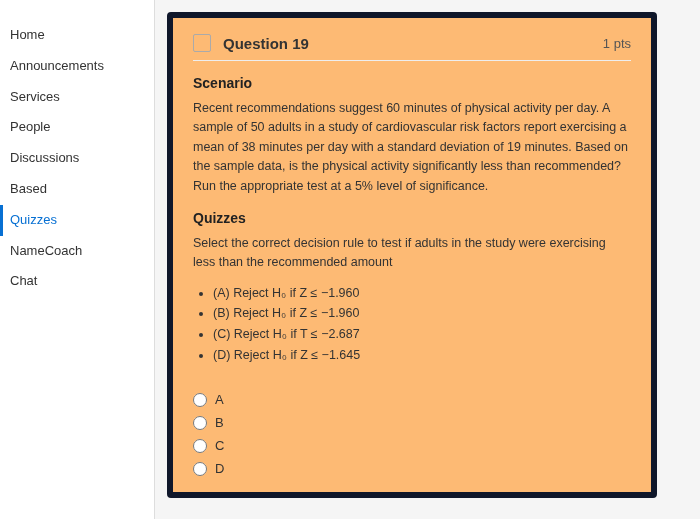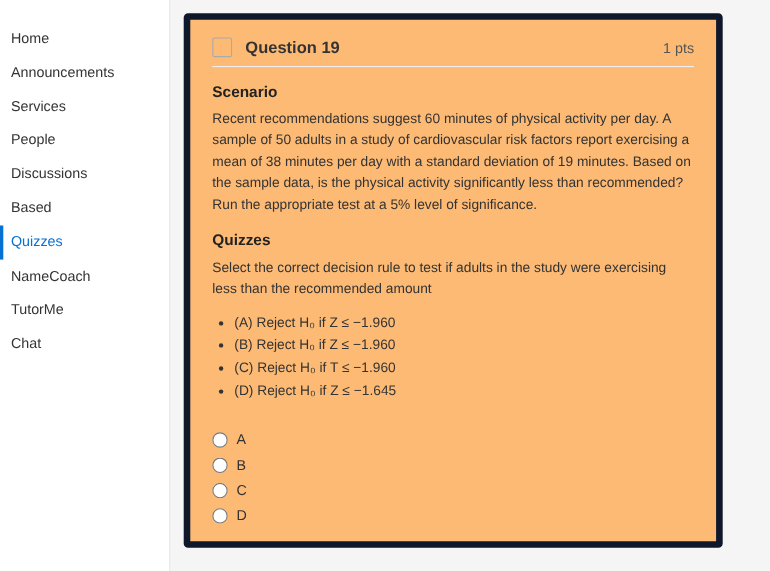--- a/index.html
+++ b/index.html
@@ -130,21 +130,20 @@
 
 <nav id="sidebar">
 <div class="sidebar-item">Home</div>
     <div class="sidebar-item">Announcements</div>
     <div class="sidebar-item">Services</div>
     <div class="sidebar-item">People</div>
     <div class="sidebar-item">Discussions</div>
     <div class="sidebar-item">Based</div>
     <div class="sidebar-item active">Quizzes</div>
     <div class="sidebar-item">NameCoach</div>
-    <div class="sidebar-item">TutorMe</div>
     <div class="sidebar-item">Chat</div>
   </nav>
 
 <main id="main">
   <div class="question-card">
     <div class="question-header">
       <div style="display:flex;align-items:center;gap:8px;">
         <div class="checkbox-area"></div>
         <span class="question-title">Question 19</span>
       </div>
@@ -155,21 +154,21 @@
     <p class="scenario-text">Recent recommendations suggest 60 minutes of physical activity per day. A sample of 50 adults in a study of cardiovascular risk factors report exercising a mean of 38 minutes per day with a standard deviation of 19 minutes. Based on the sample data, is the physical activity significantly less than recommended? Run the appropriate test at a 5% level of significance.</p>
 
     <div class="question-section">
       <div class="section-heading">Quizzes</div>
       <p class="question-text">Select the correct decision rule to test if adults in the study were exercising less than the recommended amount</p>
     </div>
 
     <ul class="bullet-list">
     <li>(A) Reject H₀ if Z ≤ −1.960</li>
         <li>(B) Reject H₀ if Z ≤ −1.960</li>
-        <li>(C) Reject H₀ if T ≤ −1.960</li>
+        <li>(C) Reject H₀ if T ≤ −2.687</li>
         <li>(D) Reject H₀ if Z ≤ −1.645</li>
       </ul>
 
     <div class="answer-options">
     <div class="answer-option">
           <input type="radio" name="answer" value="A" style="">
           <span>A</span>
         </div>
         <div class="answer-option">
           <input type="radio" name="answer" value="B" style="">

